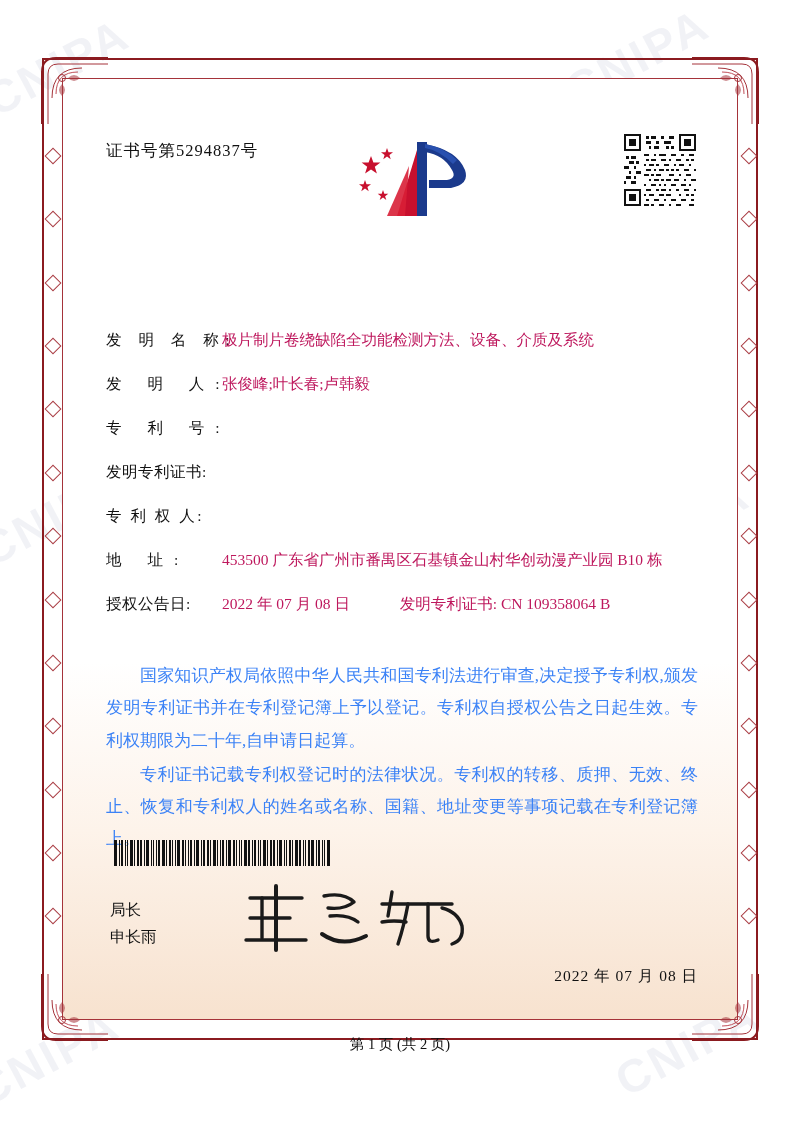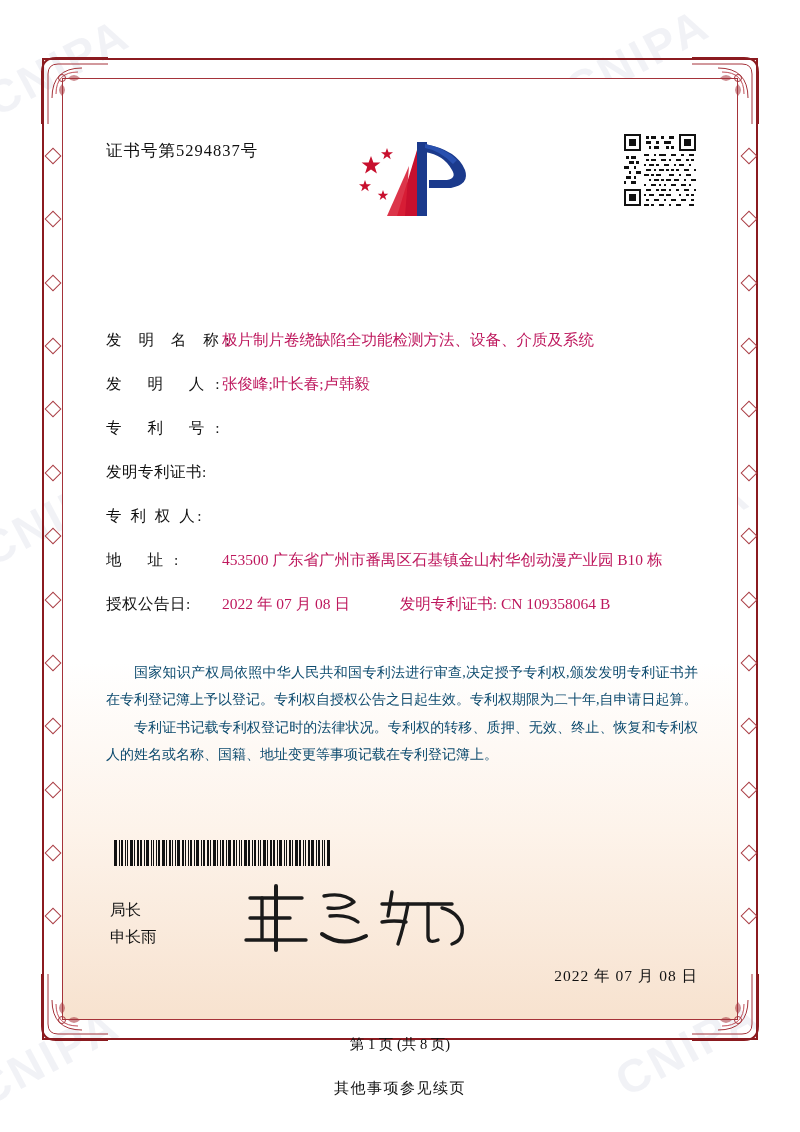--- a/index.html
+++ b/index.html
@@ -169,24 +169,24 @@
   .lbl.sp1 { letter-spacing: 0.5px; }
 
   .row.pub { margin-bottom: 16px; justify-content: flex-end; }
   .pub .val2 { margin-left: 46px; }
 
   .paras {
     position: absolute;
     left: 44px;
     right: 40px;
     top: 582px;
-    font-size: 14px;
+    font-size: 17px;
     line-height: 1.9;
     text-align: justify;
-    color: #0c4a6e;
+    color: #3b82f6;
   }
   .paras p { margin: 0 0 2px 0; text-indent: 2em; }
 
   .barcode {
     position: absolute;
     left: 52px;
     top: 762px;
     height: 26px;
     display: flex;
     align-items: flex-end;
@@ -614,16 +614,15 @@
           <path d="M210 30 Q226 34 230 48 Q232 62 220 66"></path>
           <path d="M150 44 Q162 42 174 44"></path>
         </g>
       </svg>
     </div>
 
     <div class="issue-date">2022 年 07 月 08 日</div>
 
   </div>
 
-  <div class="page-no" style="bottom:78px;">第 1 页 (共 8 页)</div>
-  <div class="footer-note">其他事项参见续页</div>
+  <div class="page-no" style="bottom:78px;">第 1 页 (共 2 页)</div>
 
 </div>
 
 </body></html>

